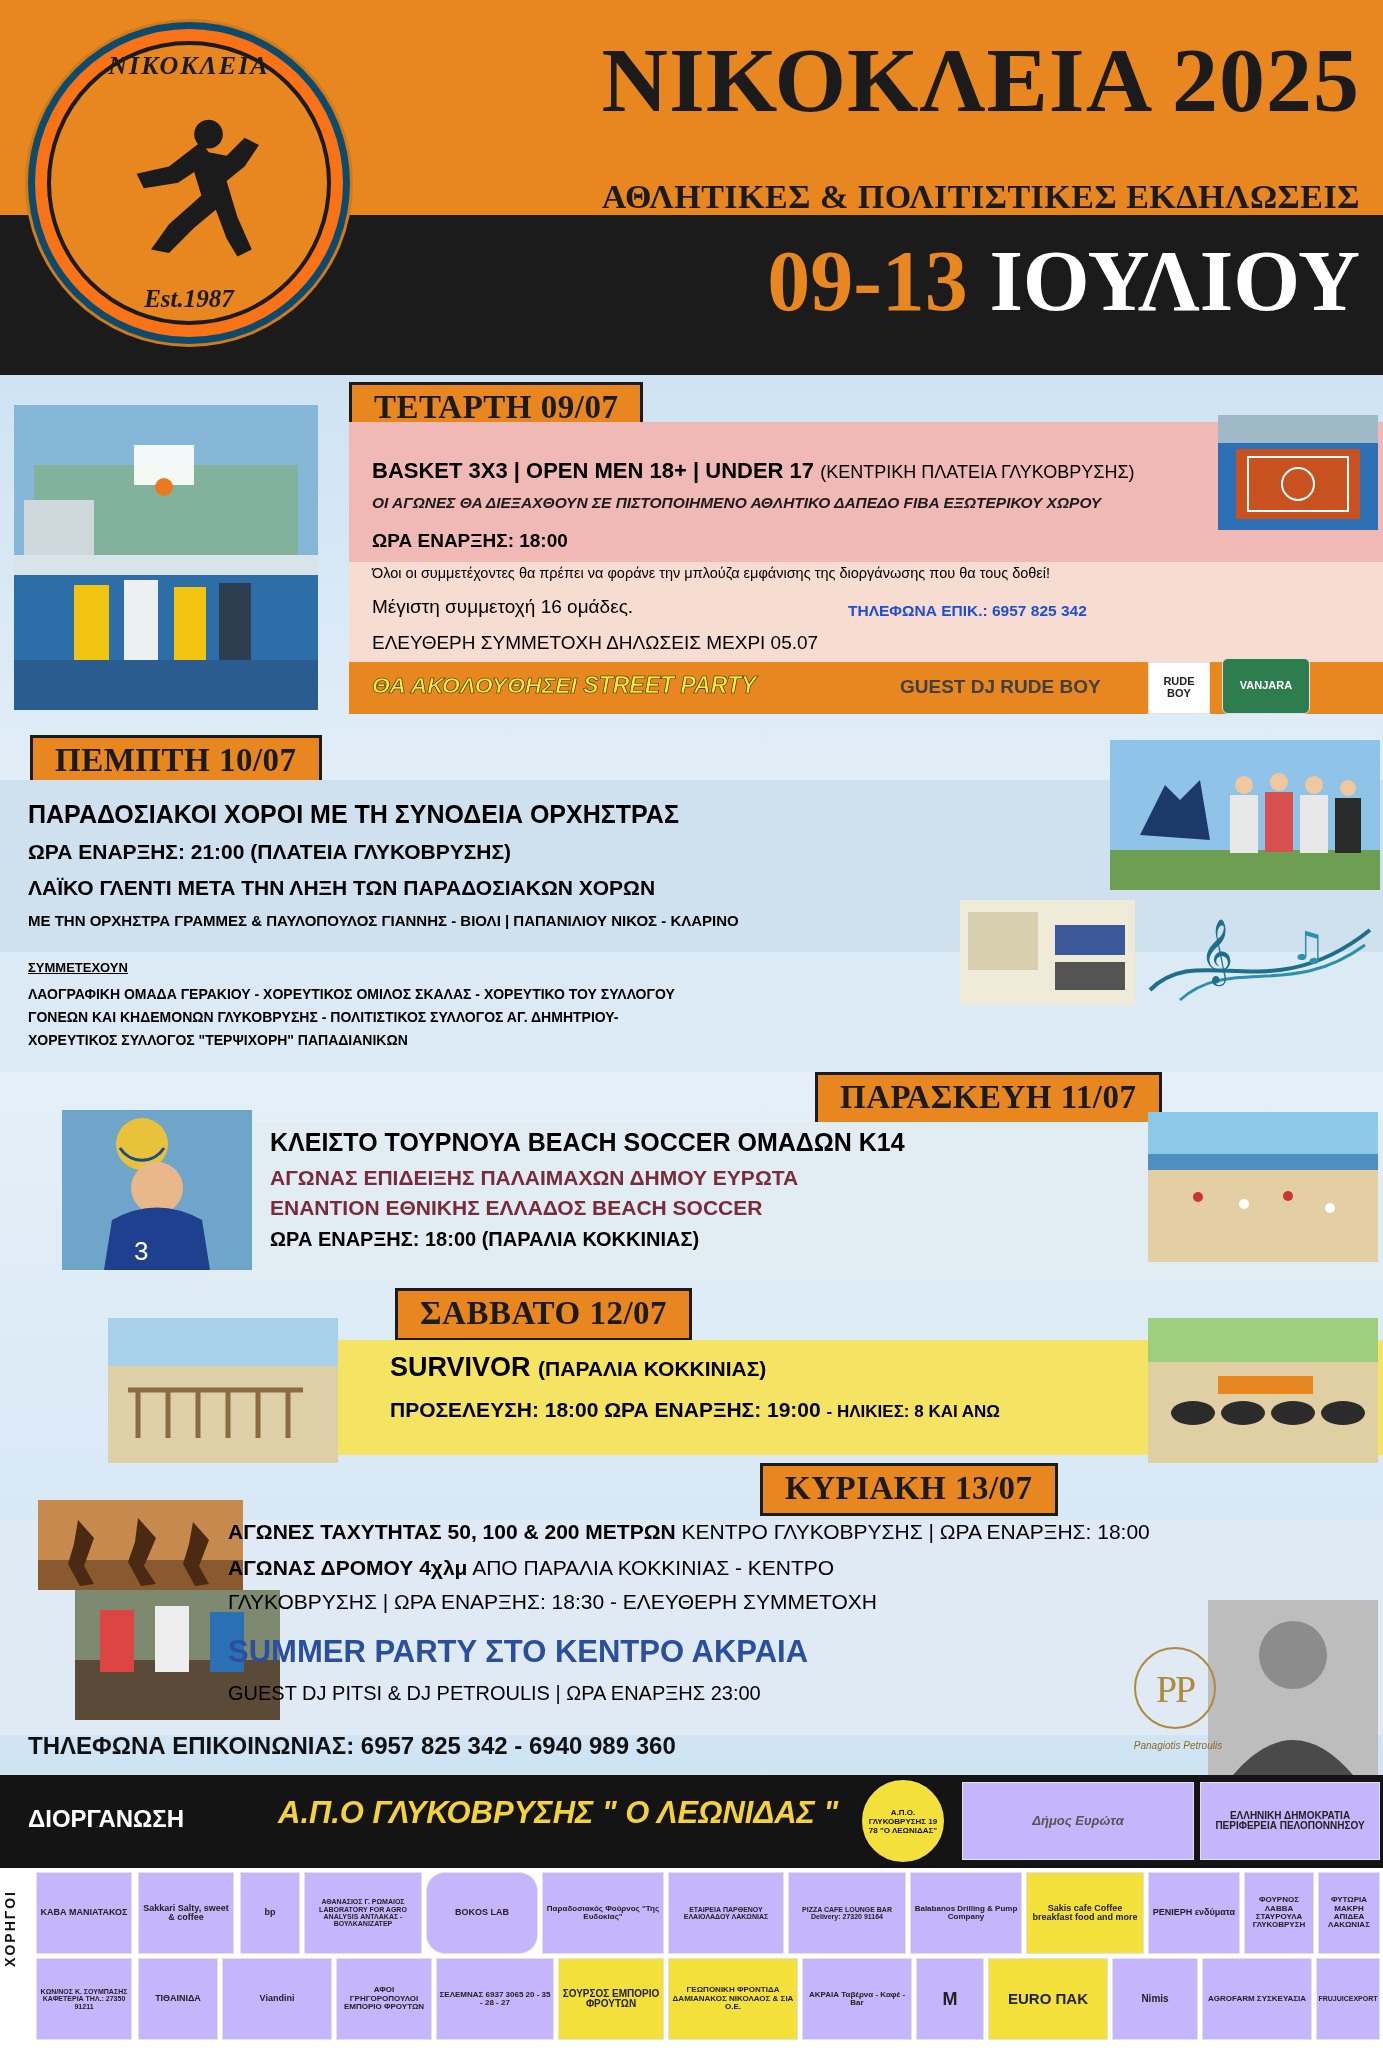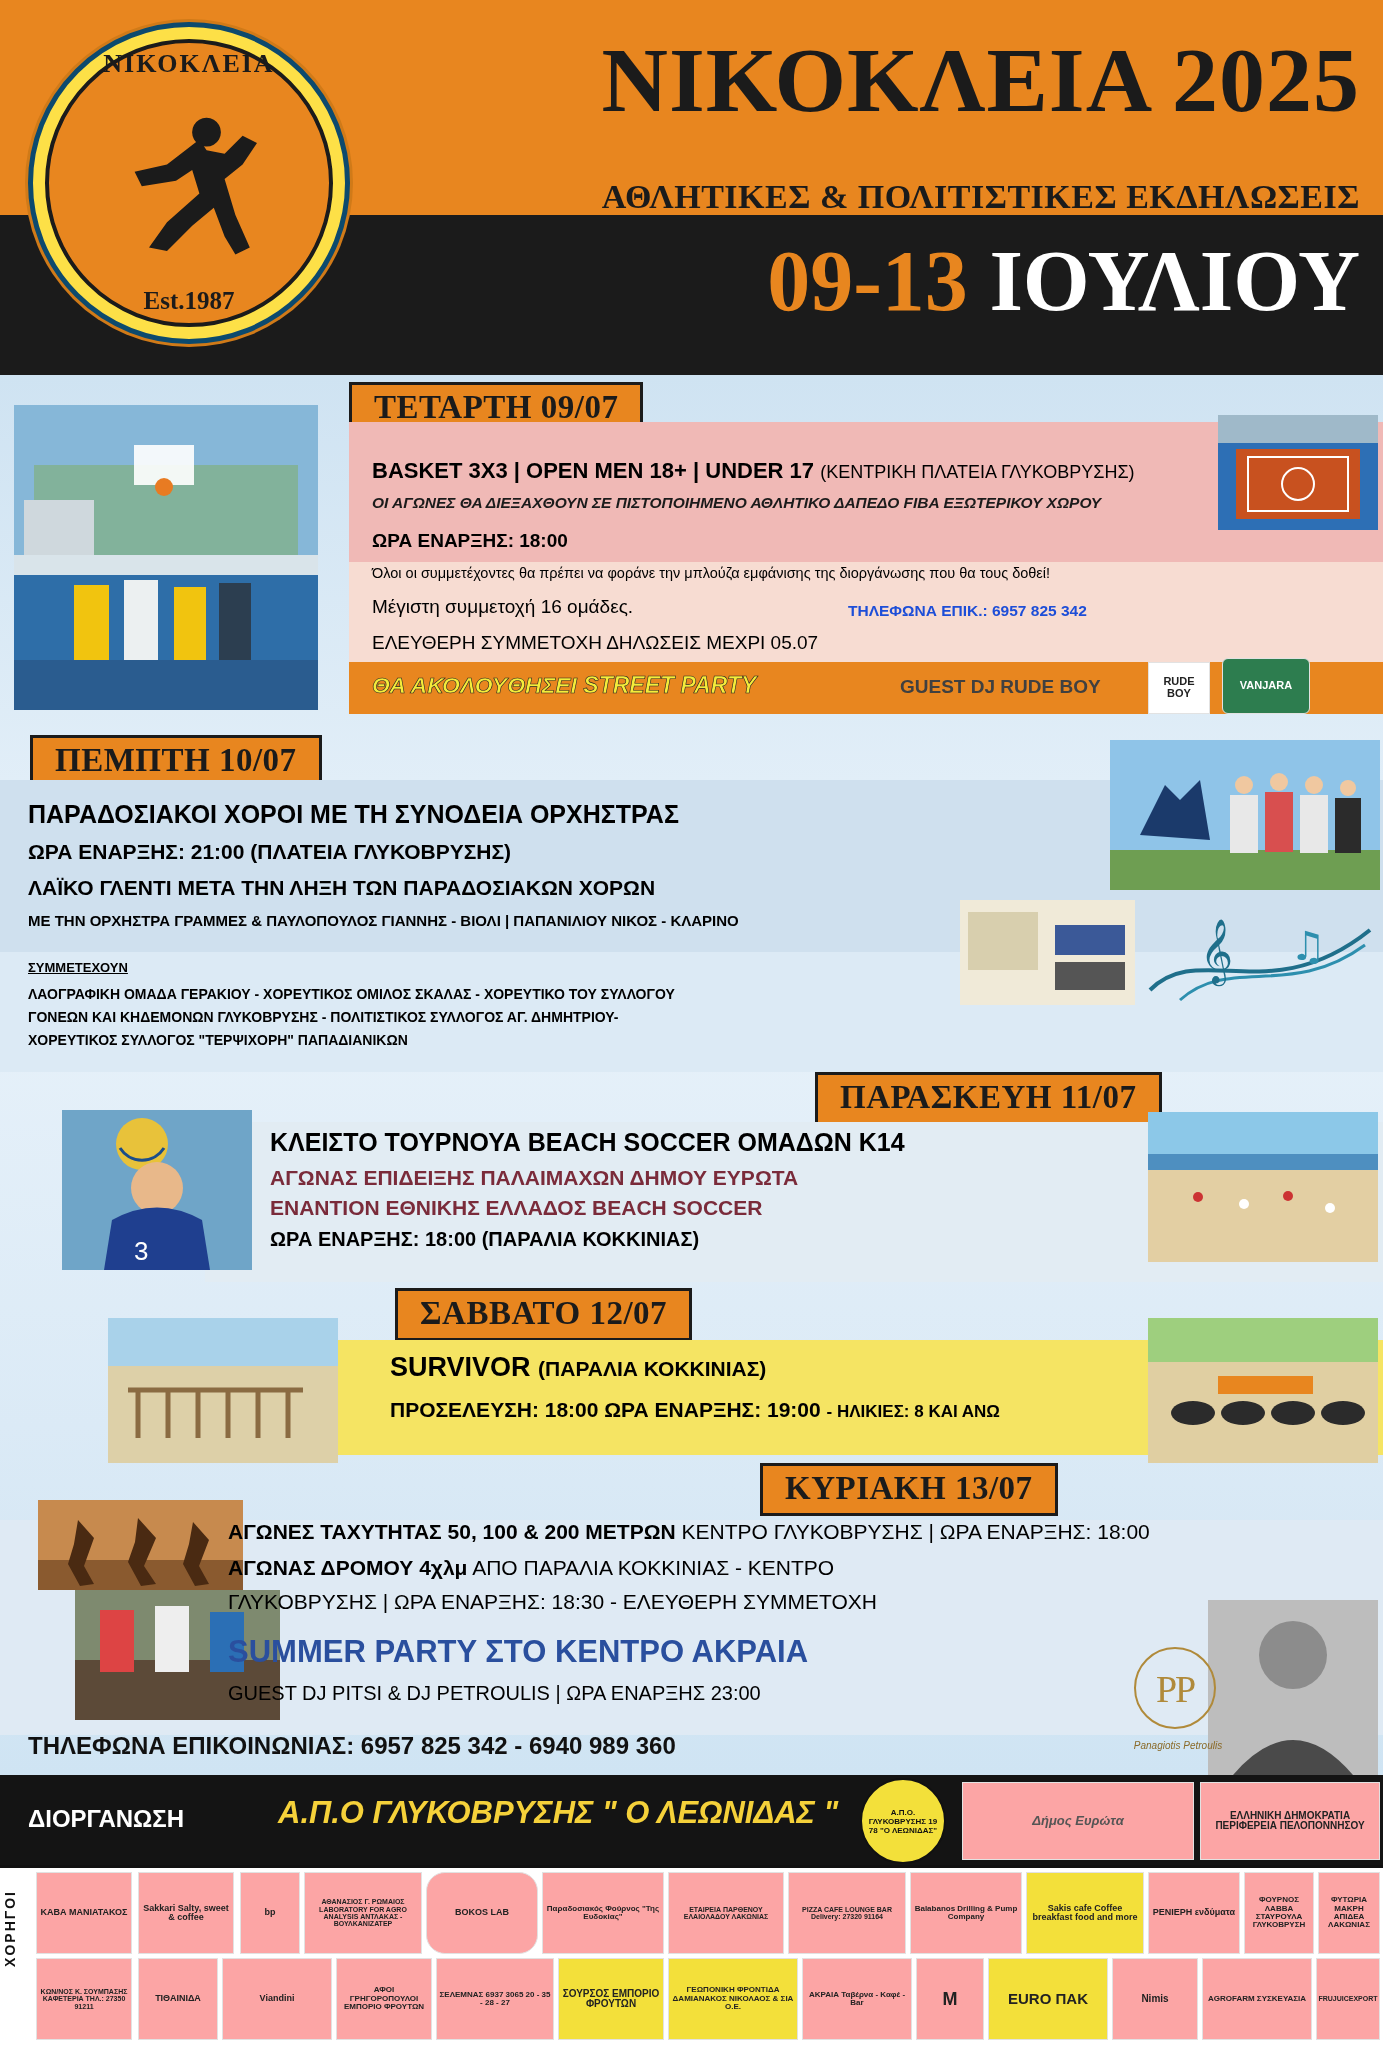--- a/index.html
+++ b/index.html
@@ -11,22 +11,22 @@
     position:relative;
     overflow:hidden;
   }
 
   
   .header { position:relative; width:1383px; height:375px; }
   .hdr-orange { position:absolute; left:0; top:0; width:1383px; height:215px; background:#e8861f; }
   .hdr-black  { position:absolute; left:0; top:215px; width:1383px; height:160px; background:#1b1b1b; }
 
   .logo { position:absolute; left:28px; top:22px; width:322px; height:322px;
-          border-radius:50%; background:#fde047; border:5px solid #0c4a6e;
-          box-shadow:0 0 0 3px #d07a18; overflow:hidden; }
+          border-radius:50%; background:#f97316; border:7px solid #0c4a6e;
+          box-shadow:0 0 0 3px #d07a18; overflow:hidden;font-style:italic; }
   .logo-inner { position:absolute; inset:12px; border-radius:50%; background:#e8861f; border:4px solid #1b1b1b; }
   .logo-word { position:absolute; top:22px; left:0; width:100%; text-align:center;
                font-family:"Liberation Serif", serif; font-weight:bold; font-size:26px;
                color:#1b1b1b; letter-spacing:2px; }
   .logo-est { position:absolute; bottom:24px; left:0; width:100%; text-align:center;
               font-family:"Liberation Serif", serif; font-weight:bold; font-size:25px; color:#1b1b1b; }
   .runner { position:absolute; left:62px; top:62px; width:180px; height:180px; }
 
   .title-main { position:absolute; left:400px; top:34px; width:960px; text-align:right;
                 font-family:"Liberation Serif", serif; font-weight:bold; font-size:92px;
@@ -73,21 +73,21 @@
 
   
   .sun-panel { position:absolute; left:0px; top:1520px; width:1383px; height:215px; background:#dfeaf4; }
 
   
   .org-bar { position:absolute; left:0; top:1775px; width:1383px; height:90px; background:#141414; }
   .spon-bar { position:absolute; left:0; top:1865px; width:1383px; height:183px; background:#ffffff; border-top:3px solid #111; }
   .spon-label { position:absolute; left:2px; top:1890px; width:28px; font-size:14px; font-weight:bold;
                 writing-mode:vertical-rl; transform:rotate(180deg); color:#111; letter-spacing:2px; }
 
-  .logo-box { position:absolute; background:#fca5a5; border:1px solid #e2e2e2; display:flex;
+  .logo-box { position:absolute; background:#c4b5fd; border:1px solid #e2e2e2; display:flex;
               align-items:center; justify-content:center; text-align:center;
               font-size:9px; line-height:1.05; color:#222; font-weight:bold; padding:2px; overflow:hidden; }
 
   .yellowbox { position:absolute; background:#f3e03a; border:2px solid #111; border-radius:50%;
                display:flex; align-items:center; justify-content:center; text-align:center;
                font-size:9px; font-weight:bold; color:#111; }
 </style>
 </head>
 <body>
 

